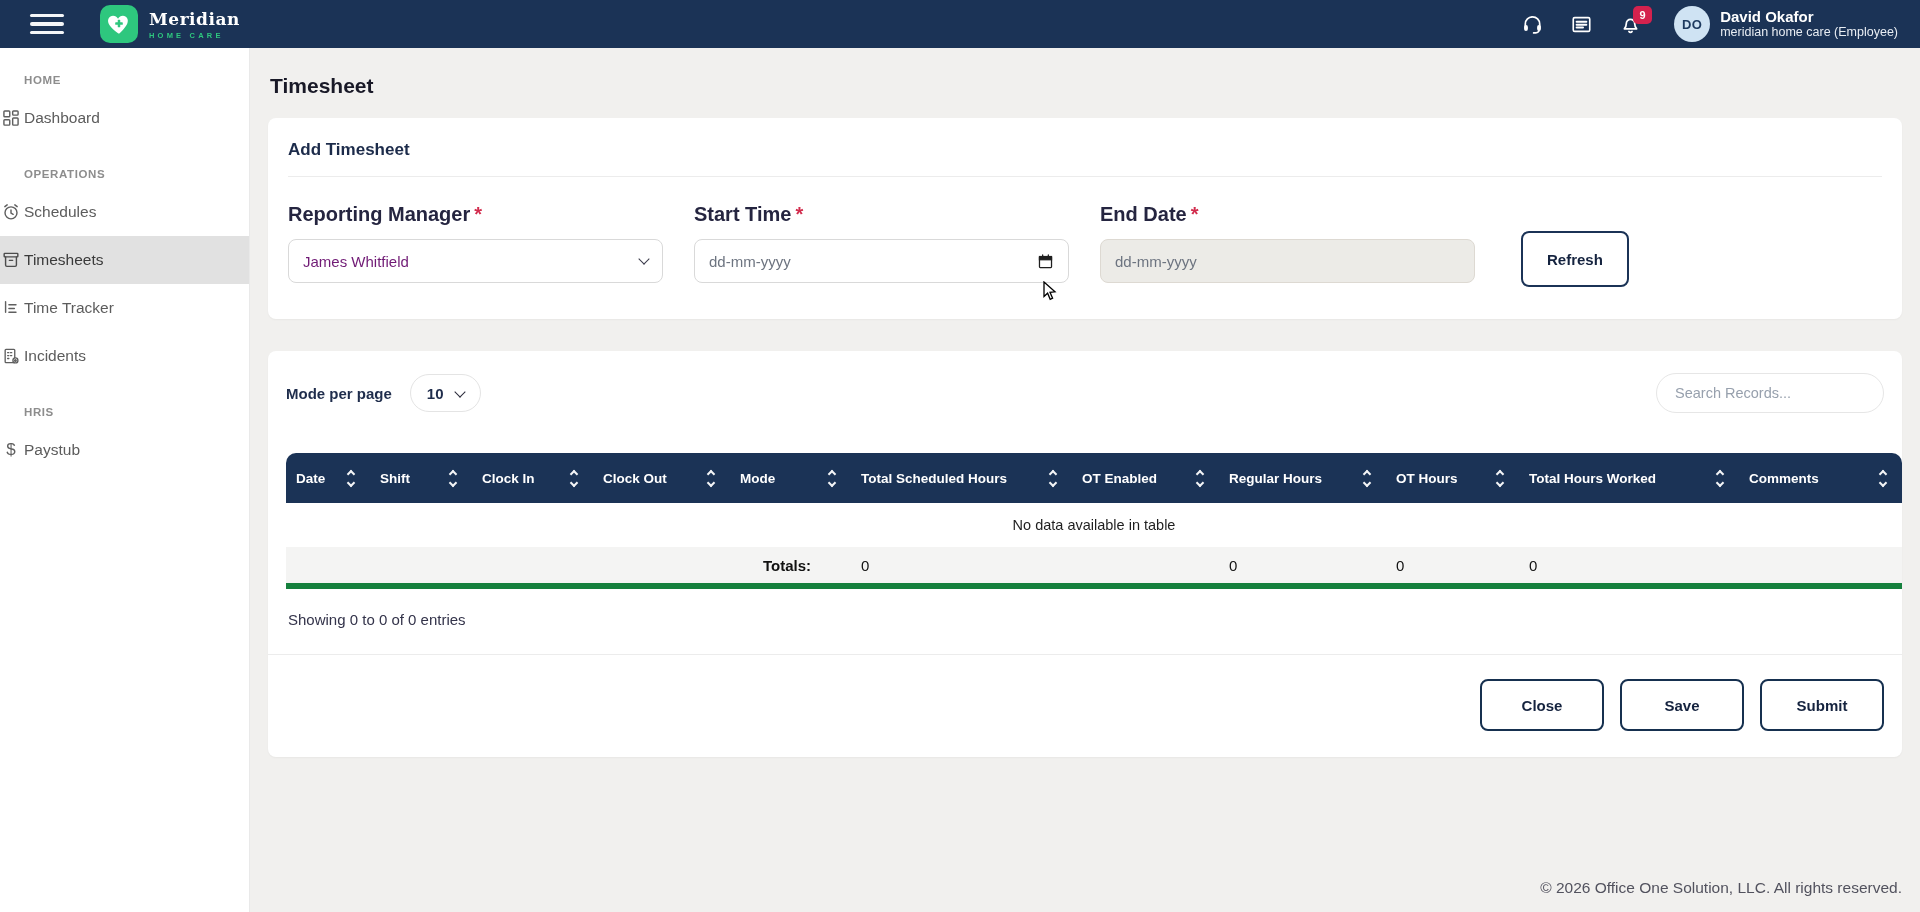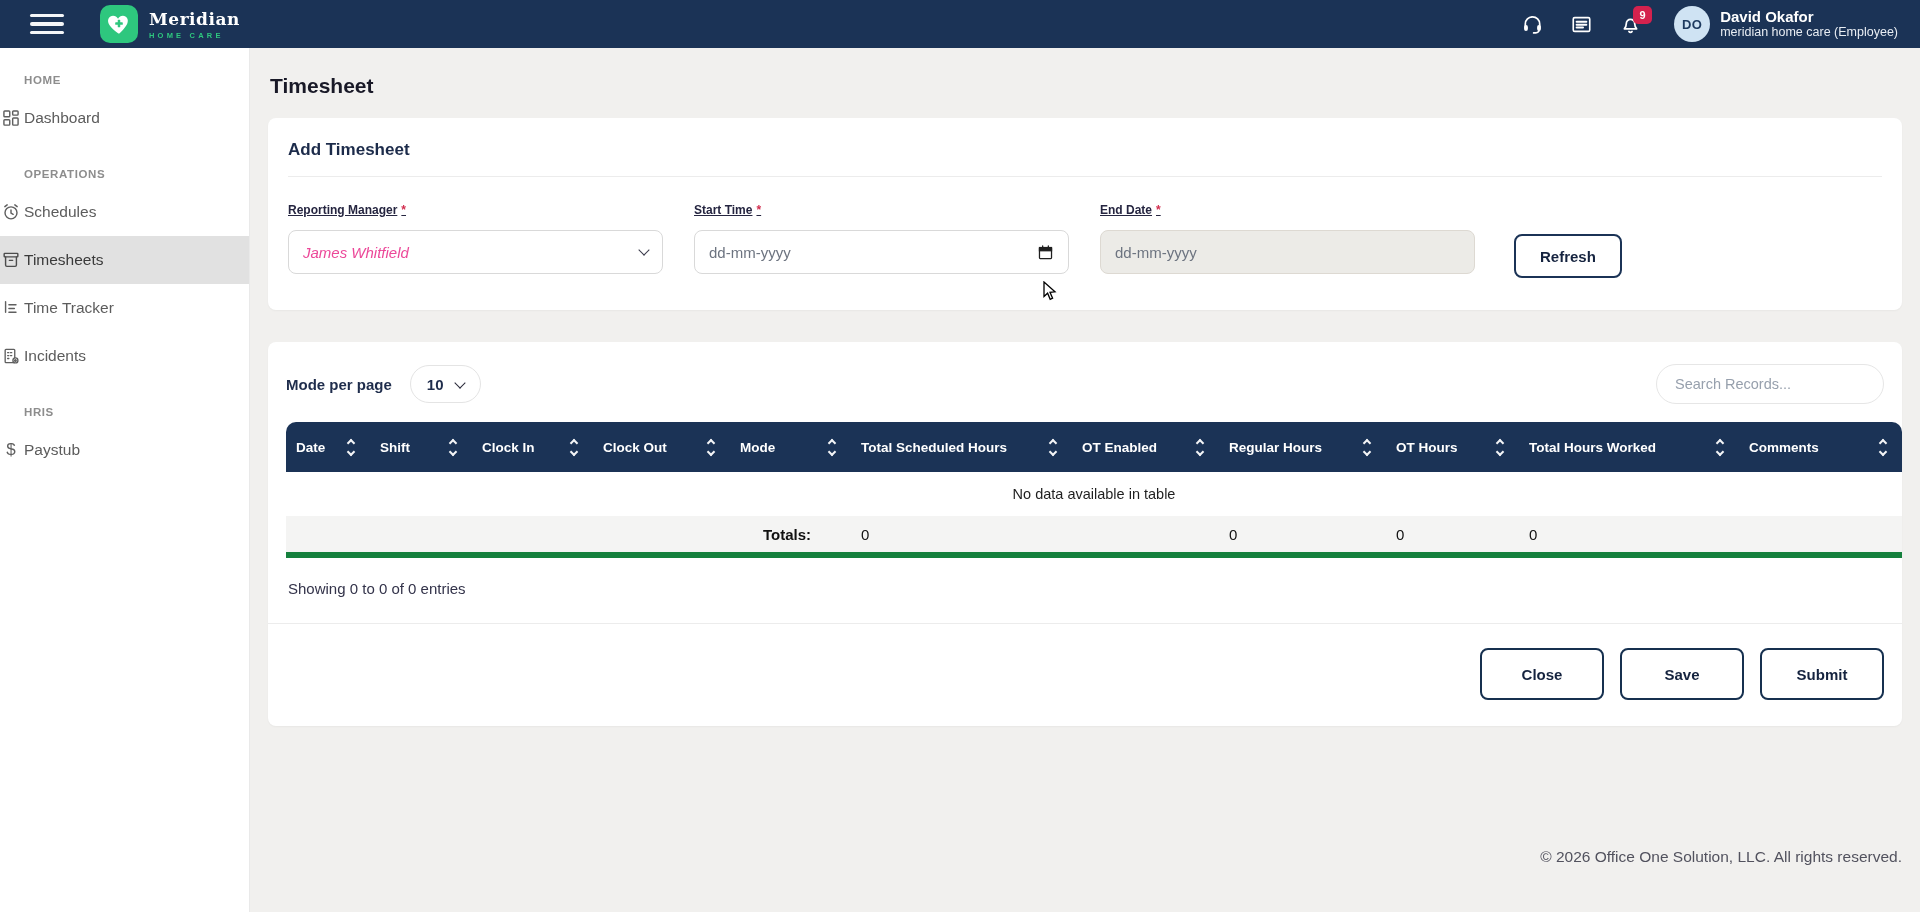--- a/index.html
+++ b/index.html
@@ -33,42 +33,42 @@
   
   .main { margin-left:250px; padding:0 18px; }
   .page-title { font-size:21px; font-weight:bold; color:#191927; padding:26px 2px 20px 2px; }
   .card { background:#fff; border-radius:8px; box-shadow:0 1px 2px rgba(0,0,0,.04); }
 
   
   .form-card { padding:22px 20px 36px 20px; }
   .card-title { font-size:17px; font-weight:bold; color:#1c2b4a; padding-bottom:16px; border-bottom:1px solid #ececec; }
   .form-row { display:flex; gap:31px; margin-top:26px; }
   .field { width:375px; }
-  .field-label { font-size:12px; font-weight:bold; color:#252540; margin-bottom:13px;text-decoration:underline; }
+  .field-label { font-size:20px; font-weight:bold; color:#252540; margin-bottom:13px; }
   .req { color:#d22d4e; margin-left:4px; }
   .control { position:relative; height:44px; border:1px solid #d9d9d9; border-radius:8px; background:#fff; display:flex; align-items:center; padding:0 14px; font-size:15px; color:#4a4a55; cursor:pointer; }
   .control input { border:none; outline:none; background:transparent; font-size:15px; color:#6d7480; width:100%; font-family:"Liberation Sans",sans-serif; }
   .control input::placeholder { color:#6d7480; }
   .control.disabled { background:#ecebe7; border-color:#ddd9d2; cursor:default; }
   .control.disabled input { color:#8a8a85; }
   .chev-down { width:8px; height:8px; border:solid #3a3a4a; border-width:0 1.8px 1.8px 0; transform:rotate(45deg); margin-left:auto; margin-top:-4px; }
   .cal-icon { margin-left:auto; display:flex; }
-  .refresh-btn { align-self:flex-end; margin-left:8px; margin-bottom:-4px; height:44px; padding:0 24px; background:#fff; border:2px solid #1b3356; border-radius:8px; font-size:15px; font-weight:bold; color:#15233f; cursor:pointer; font-family:"Liberation Sans",sans-serif; }
+  .refresh-btn { align-self:flex-end; margin-left:15px; margin-bottom:-4px; height:56px; padding:0 24px; background:#fff; border:2px solid #1b3356; border-radius:8px; font-size:15px; font-weight:bold; color:#15233f; cursor:pointer; font-family:"Liberation Sans",sans-serif; }
 
   
   .table-card { margin-top:32px; padding:22px 18px 26px 18px; }
   .table-topbar { display:flex; align-items:center; justify-content:space-between; }
   .rpp { display:flex; align-items:center; gap:18px; }
   .rpp-label { font-size:15px; font-weight:bold; color:#1f2d4c; }
   .rpp-select { display:flex; align-items:center; gap:12px; border:1px solid #e4e4e4; border-radius:19px; height:38px; padding:0 16px; font-size:15px; color:#1f2d4c; font-weight:bold; cursor:pointer; background:#fff; }
   .rpp-select .chev-down { margin:0; margin-top:-3px; border-color:#2a2a3a; }
   .search-box { width:228px; height:40px; border:1px solid #e6e6e6; border-radius:20px; padding:0 18px; font-size:14.5px; color:#555; outline:none; font-family:"Liberation Sans",sans-serif; background:#fff; }
   .search-box::placeholder { color:#97a0ad; }
 
-  table { width:100%; margin-top:18px; border-collapse:separate; border-spacing:0; table-layout:fixed; }
+  table { width:100%; margin-top:40px; border-collapse:separate; border-spacing:0; table-layout:fixed; }
   thead th { background:#1b3356; color:#fff; height:50px; font-size:13.5px; font-weight:bold; text-align:left; padding:0 12px 0 10px; cursor:pointer; }
   thead th:first-child { border-top-left-radius:10px; }
   thead th:last-child { border-top-right-radius:10px; }
   .th-inner { display:flex; align-items:center; justify-content:space-between; gap:4px; }
   .sort { display:flex; flex-direction:column; gap:3px; padding-right:4px; }
   .sort i { display:block; width:6px; height:6px; border:solid #ffffff; border-width:2px 2px 0 0; opacity:.95; }
   .sort .up { transform:rotate(-45deg); }
   .sort .dn { transform:rotate(135deg); }
   .empty-row td { height:44px; text-align:center; font-size:14.5px; color:#1f1f1f; background:#fff; }
   .totals-row td { height:42px; background:#f4f4f3; font-size:15px; color:#111; border-bottom:6px solid #15803d; padding:0 10px; }
@@ -215,21 +215,21 @@
 
   <section class="card form-card">
     <h2 class="card-title">Add Timesheet</h2>
     <div class="form-row">
 
       <div class="field">
         <div class="field-label">
           <span>Reporting Manager</span><span class="req">*</span>
         </div>
         <div class="control">
-          <span style="color:#ec4899;font-style:italic;">James Whitfield</span>
+          <span style="color:#701a75;">James Whitfield</span>
           <span class="chev-down"></span>
         </div>
       </div>
 
       <div class="field">
         <div class="field-label">
           <span>Start Time</span><span class="req">*</span>
         </div>
         <div class="control">
           <input type="text" placeholder="dd-mm-yyyy" style="">

